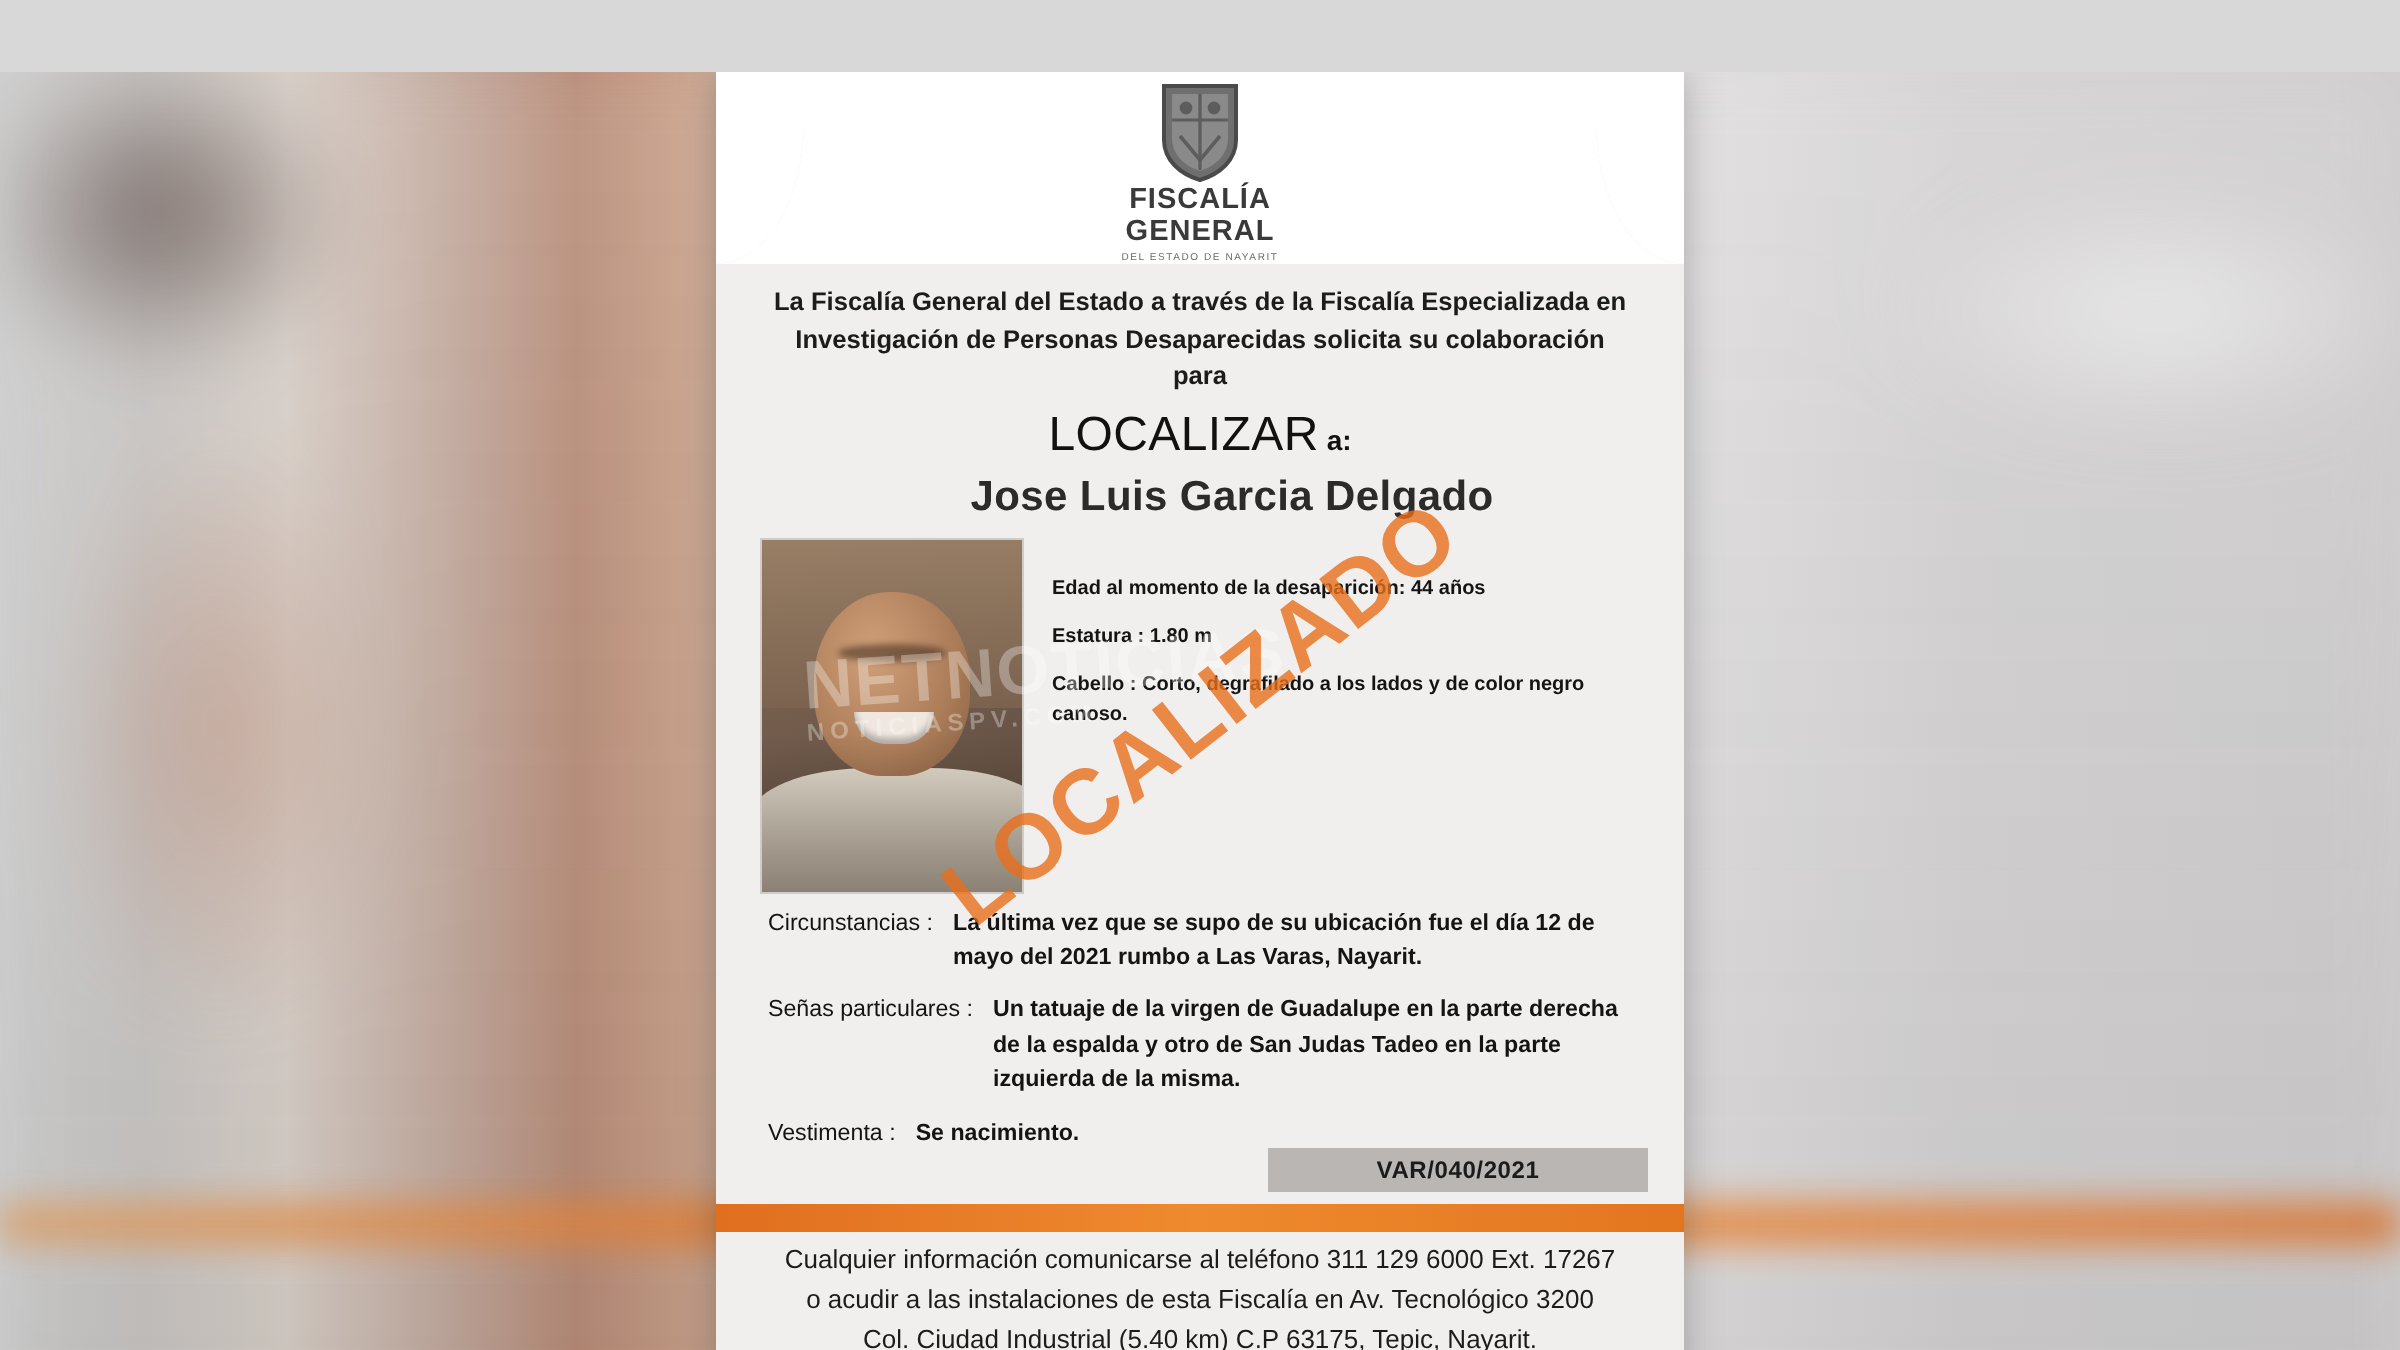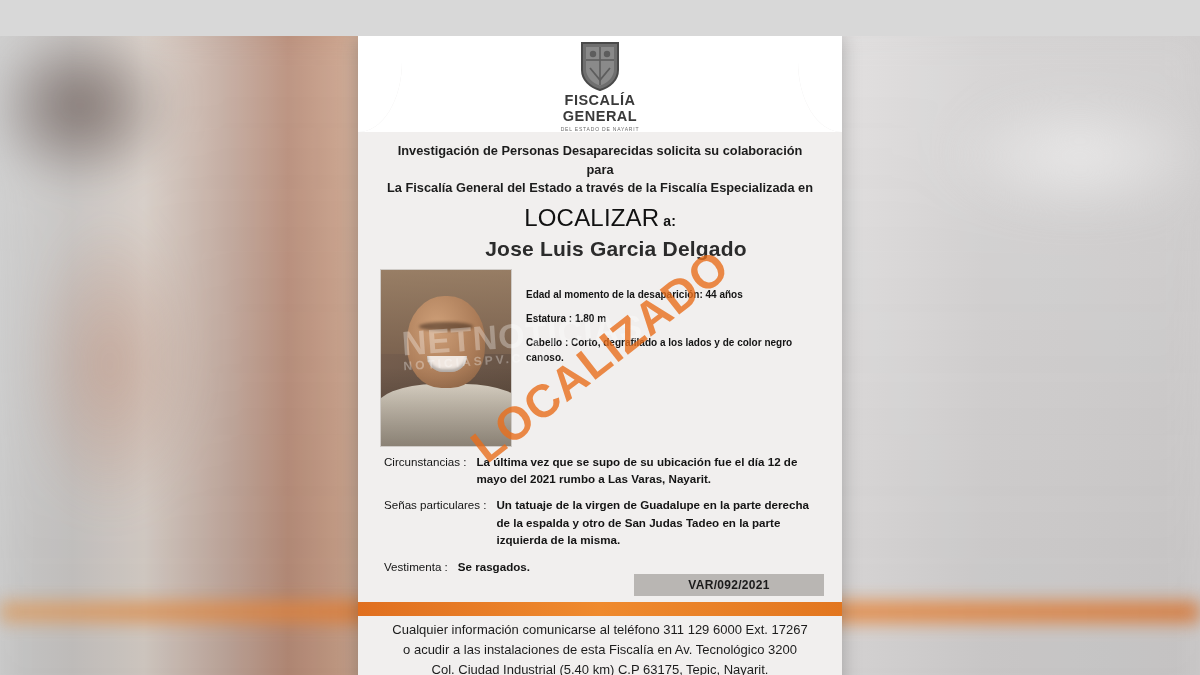--- a/index.html
+++ b/index.html
@@ -347,22 +347,22 @@
             <path d="M13 28 L23 40 L33 28" fill="none" stroke="#5d5d5d" stroke-width="1.8"></path>
           </svg>
         </div>
         <div class="logo-main">FISCALÍA</div>
         <div class="logo-main">GENERAL</div>
         <div class="logo-sub">DEL ESTADO DE NAYARIT</div>
       </div>
     </div>
 
     <div class="intro">
+      <div>La Fiscalía General del Estado a través de la Fiscalía Especializada en</div>
       <div>Investigación de Personas Desaparecidas solicita su colaboración para</div>
-      <div>La Fiscalía General del Estado a través de la Fiscalía Especializada en</div>
     </div>
 
     <div class="localizar-line">
       <span class="localizar">LOCALIZAR</span><span class="localizar-a">a:</span>
     </div>
 
     <div class="person-name">Jose Luis Garcia Delgado</div>
 
     <div class="body-area">
       <div class="photo-row">
@@ -398,26 +398,26 @@
       <div class="wfield">
         <span class="lbl">Circunstancias :</span>
         <span class="val">La última vez que se supo de su ubicación fue el día 12 de mayo del 2021 rumbo a Las Varas, Nayarit.</span>
       </div>
       <div class="wfield">
         <span class="lbl">Señas particulares :</span>
         <span class="val">Un tatuaje de la virgen de Guadalupe en la parte derecha de la espalda y otro de San Judas Tadeo en la parte izquierda de la misma.</span>
       </div>
       <div class="wfield">
         <span class="lbl">Vestimenta :</span>
-        <span class="val">Se rasgados.</span>
+        <span class="val">Se nacimiento.</span>
       </div>
     </div>
 
     <div class="case-row">
-      <span class="case-id">VAR/092/2021</span>
+      <span class="case-id">VAR/040/2021</span>
     </div>
 
     <div class="footer-bar"></div>
 
     <div class="footer">
       <div>Cualquier información comunicarse al teléfono 311 129 6000 Ext. 17267</div>
       <div>o acudir a las instalaciones de esta Fiscalía en Av. Tecnológico 3200</div>
       <div>Col. Ciudad Industrial (5.40 km) C.P 63175, Tepic, Nayarit.</div>
     </div>
 

